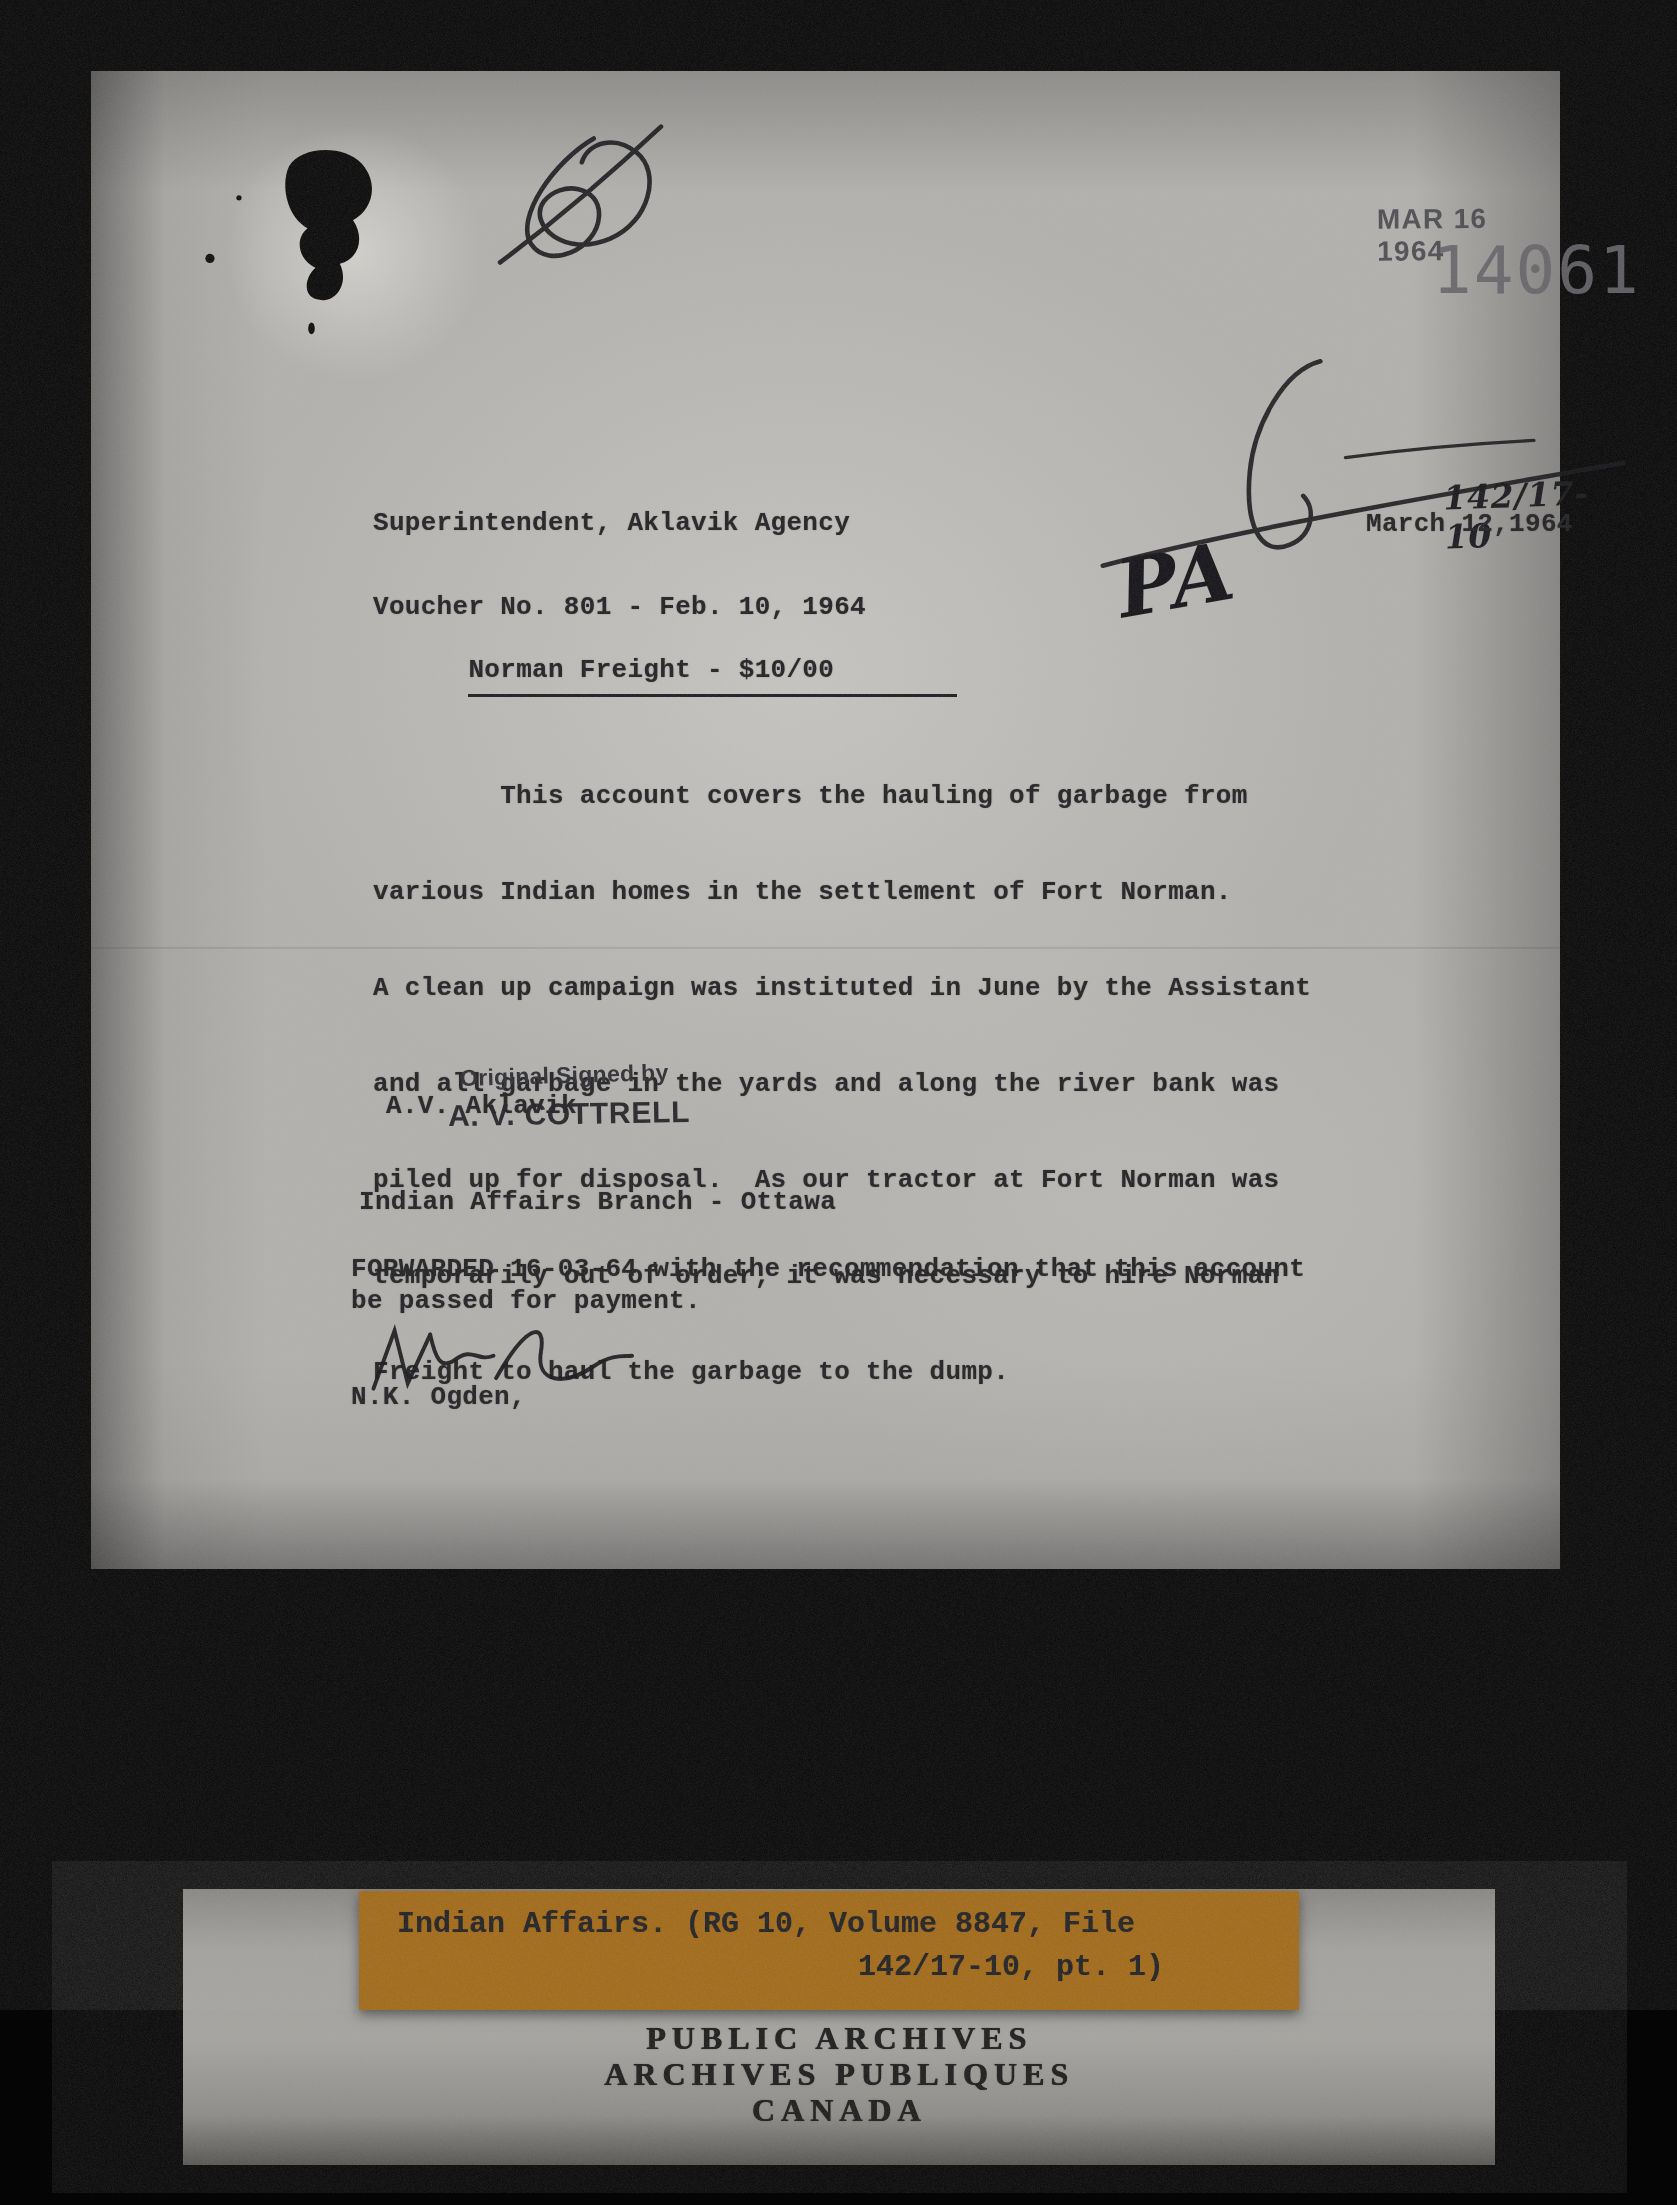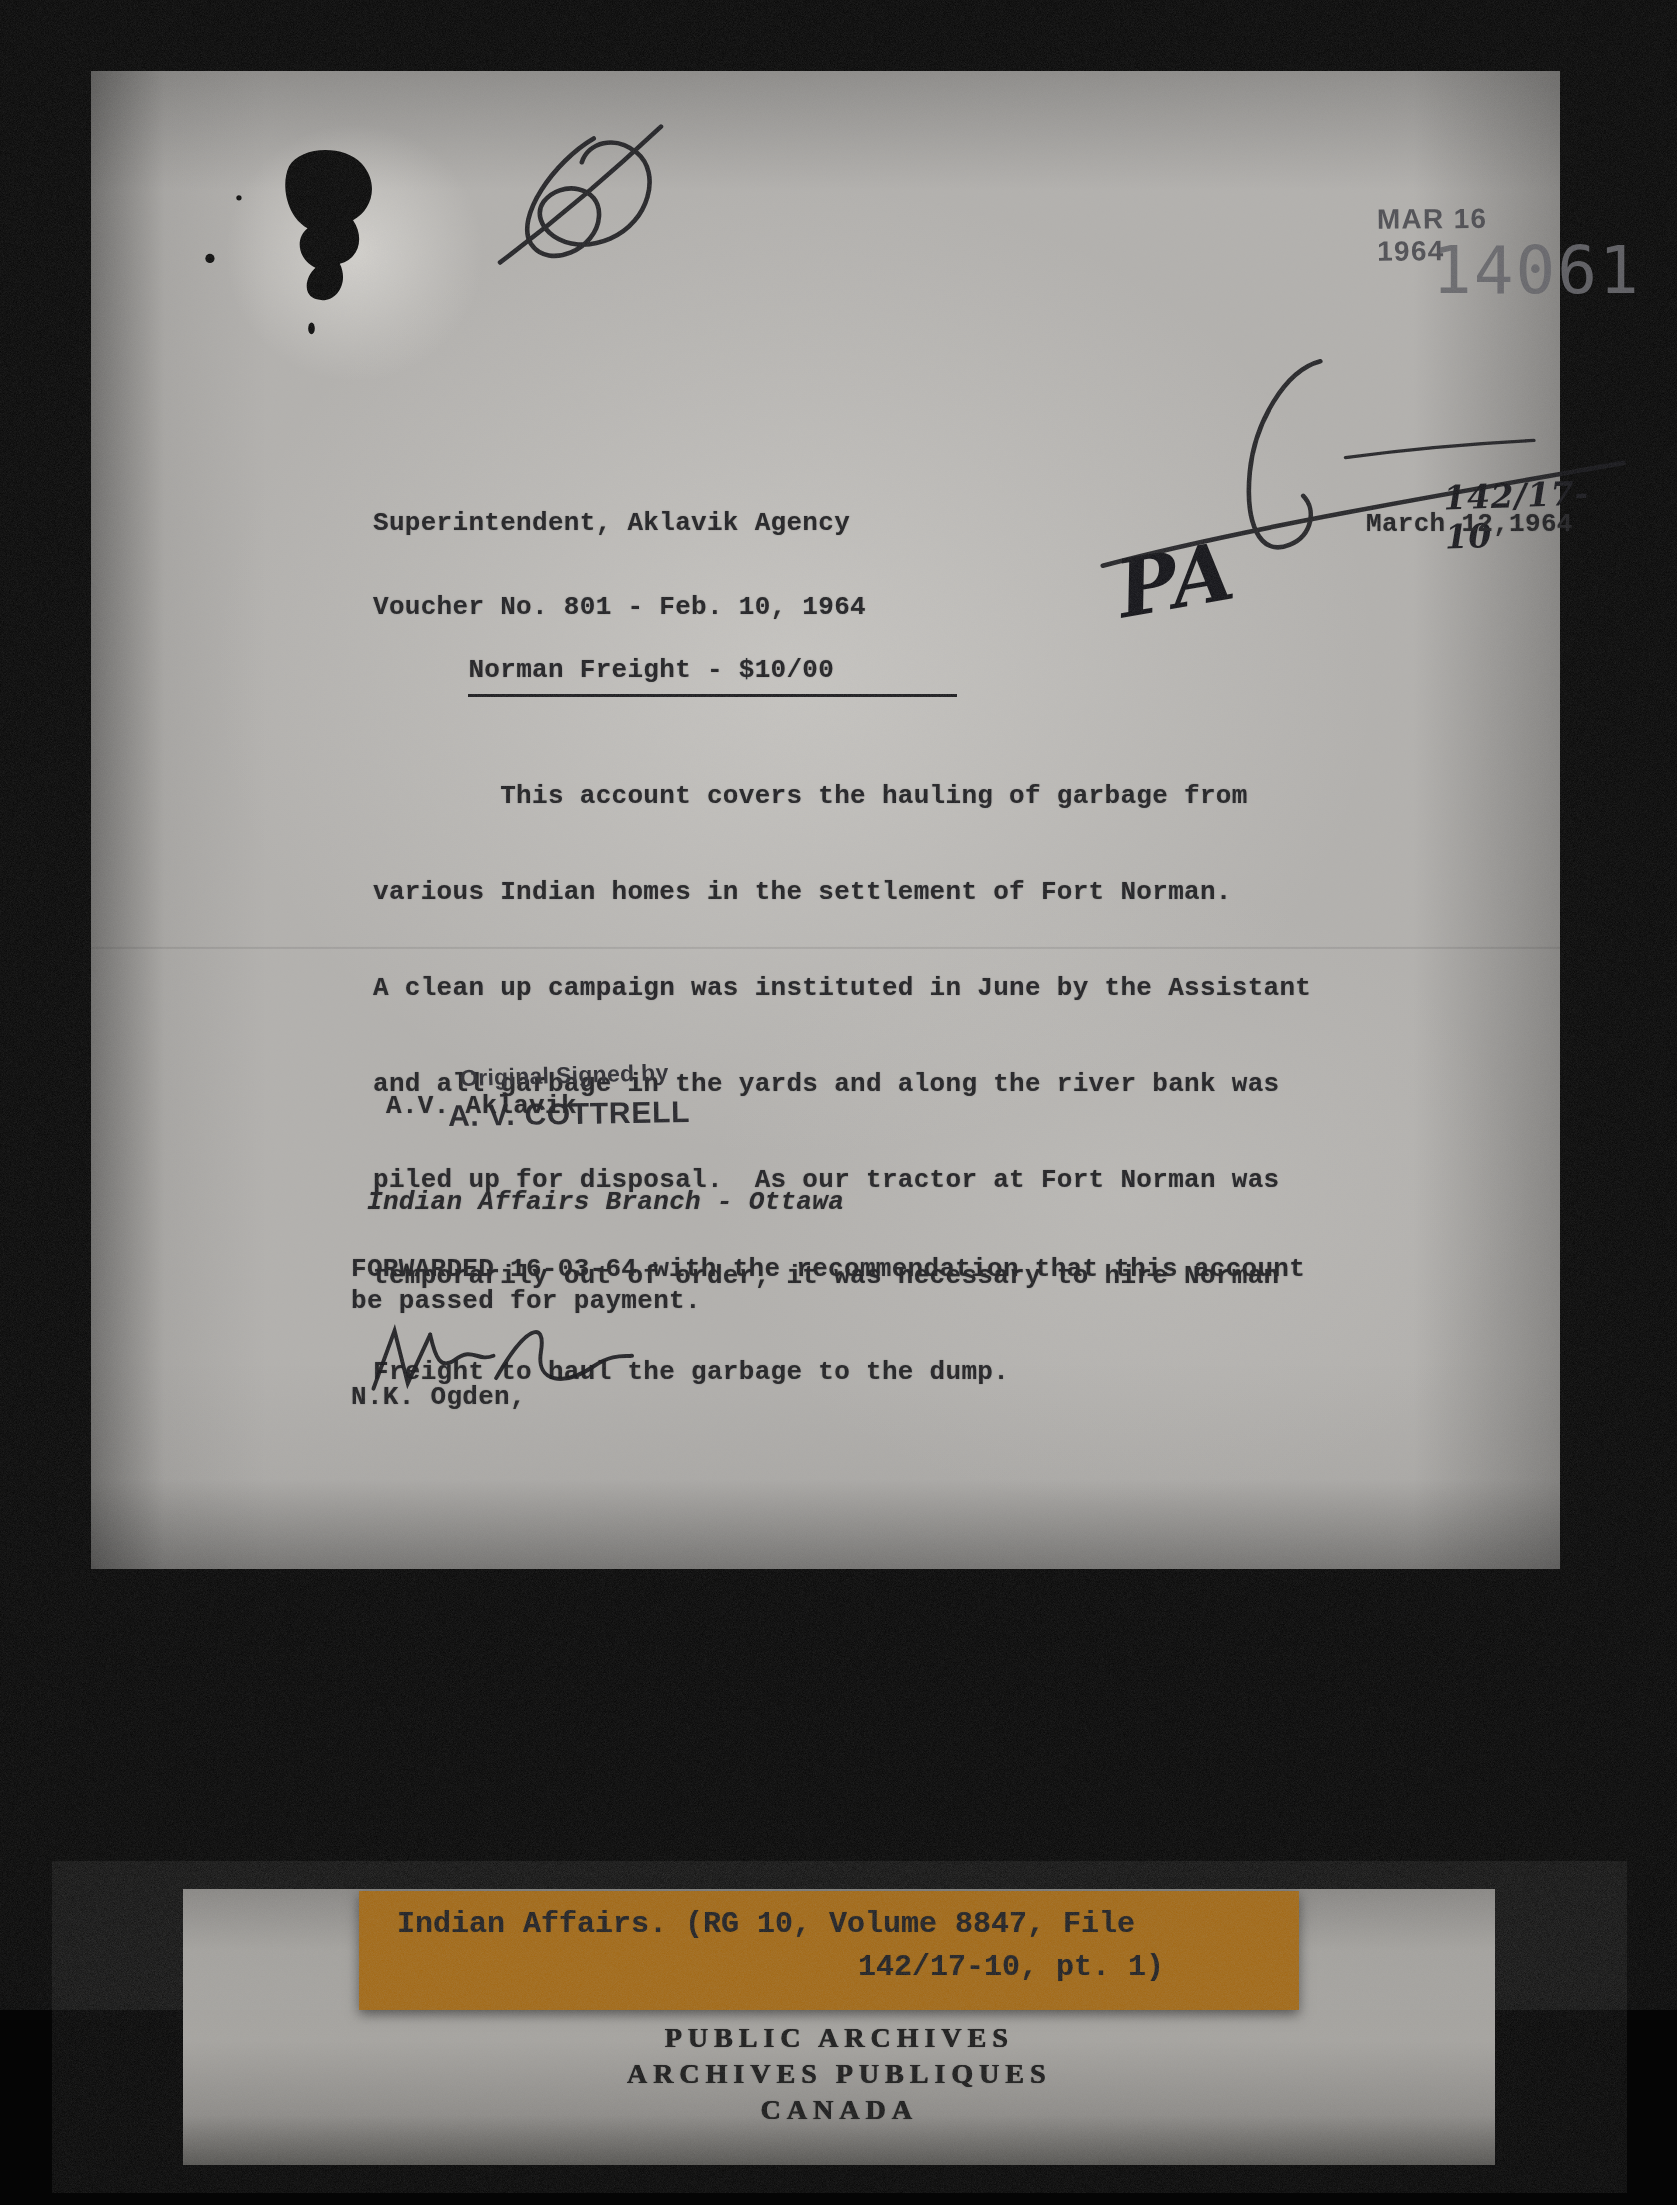--- a/index.html
+++ b/index.html
@@ -74,21 +74,21 @@
 
   
   .band {
     position:absolute; left:183px; top:1889px; width:1312px; height:276px;
     background:linear-gradient(180deg,#858380 0%, #a3a19d 22%, #a6a4a0 55%, #8d8b88 82%, #555451 100%);
   }
   .band-text {
     position:absolute; left:0; top:131px; width:100%;
     text-align:center; line-height:36px;
     font-family:"Liberation Serif","DejaVu Serif",serif; font-weight:700;
-    font-size:28px; color:#1a1a1a; letter-spacing:6px;
+    font-size:32px; color:#1a1a1a; letter-spacing:6px;
     text-shadow:0.7px 0 0 #1a1a1a, 0 0 1.3px rgba(20,20,20,0.5);
   }
   .label {
     position:absolute; left:359px; top:1891px; width:940px; height:119px;
     background:#a16207; box-shadow:0 4px 12px rgba(0,0,0,0.55);
   }
   .label-line {
     position:absolute; white-space:pre;
     font-family:"Liberation Mono","DejaVu Sans Mono",monospace;
     font-weight:700; font-size:30px; color:#121215;
@@ -133,21 +133,21 @@
       <div>and all garbage in the yards and along the river bank was</div>
       <div>piled up for disposal.  As our tractor at Fort Norman was</div>
       <div>temporarily out of order, it was necessary to hire Norman</div>
       <div>Freight to haul the garbage to the dump.</div>
     </div>
 
     <div class="stamp-signed">Original Signed by</div>
     <div class="stamp-cottrell">A. V. COTTRELL</div>
     <div class="typed" style="left:295px; top:1020px;">A.V. Aklavik</div>
 
-    <div class="typed" style="left:276px; top:1116px;font-style:italic;">Indian Affairs Branch - Ottawa</div>
+    <div class="typed" style="left:268px; top:1116px;">Indian Affairs Branch - Ottawa</div>
 
     <div class="typed" style="left:260px; top:1183px;">FORWARDED 16-03-64 with the recommendation that this account</div>
     <div class="typed" style="left:260px; top:1215px;">be passed for payment.</div>
 
     <div class="typed" style="left:260px; top:1311px;">N.K. Ogden,</div>
   </div>
 
   <div class="band">
     <div class="band-text">
       <div>PUBLIC ARCHIVES</div>

